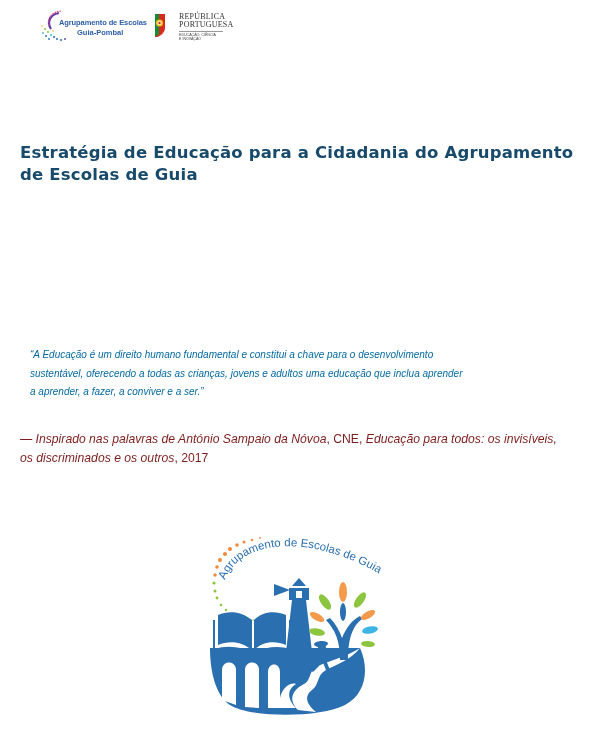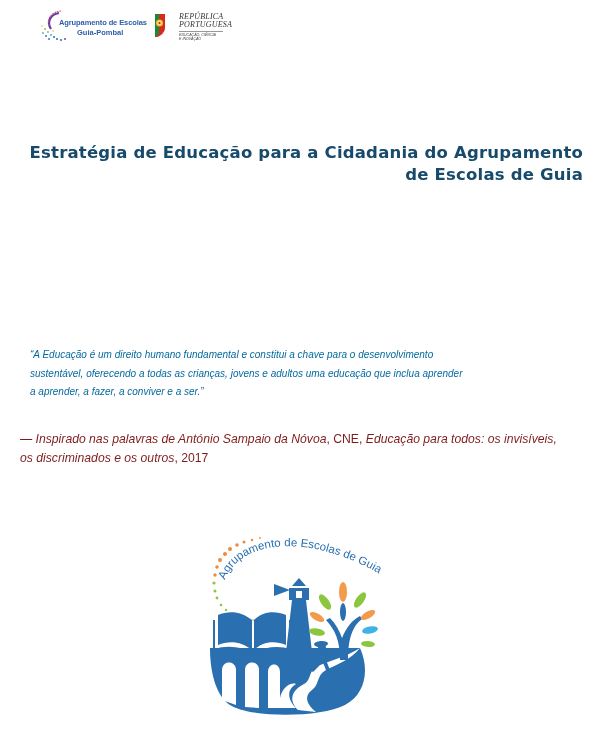--- a/index.html
+++ b/index.html
@@ -46,21 +46,20 @@
       font-weight: bold;
       color: #2e5ea8;
       white-space: nowrap;
     }
     .logo-rp {
       position: absolute;
       left: 141px;
       top: 11px;
       width: 80px;
       height: 32px;
-      font-style: italic;
     }
     .logo-rp svg { position: absolute; left: 0; top: 1px; }
     .logo-rp .rp-name {
       position: absolute;
       left: 26px;
       top: 2px;
       font-family: "Liberation Serif", serif;
       font-size: 8px;
       line-height: 8px;
       color: #333333;
@@ -82,21 +81,21 @@
       font-size: 3.6px;
       line-height: 4.2px;
       color: #444444;
       white-space: nowrap;
     }
     .title {
       position: absolute;
       left: 20px;
       top: 142px;
       width: 563px;
-      text-align: right;
+      text-align: left;
       font-family: "DejaVu Sans", sans-serif;
       font-weight: bold;
       font-size: 16.5px;
       line-height: 22px;
       color: #174a6b;
       letter-spacing: 0.2px;
     }
     .quote {
       position: absolute;
       left: 30px;

